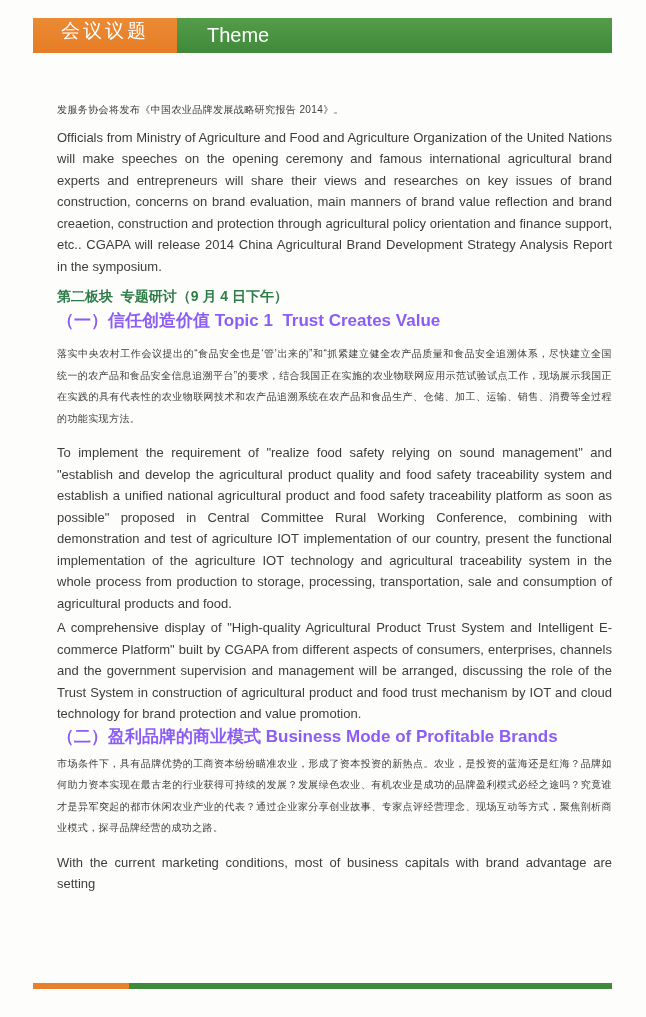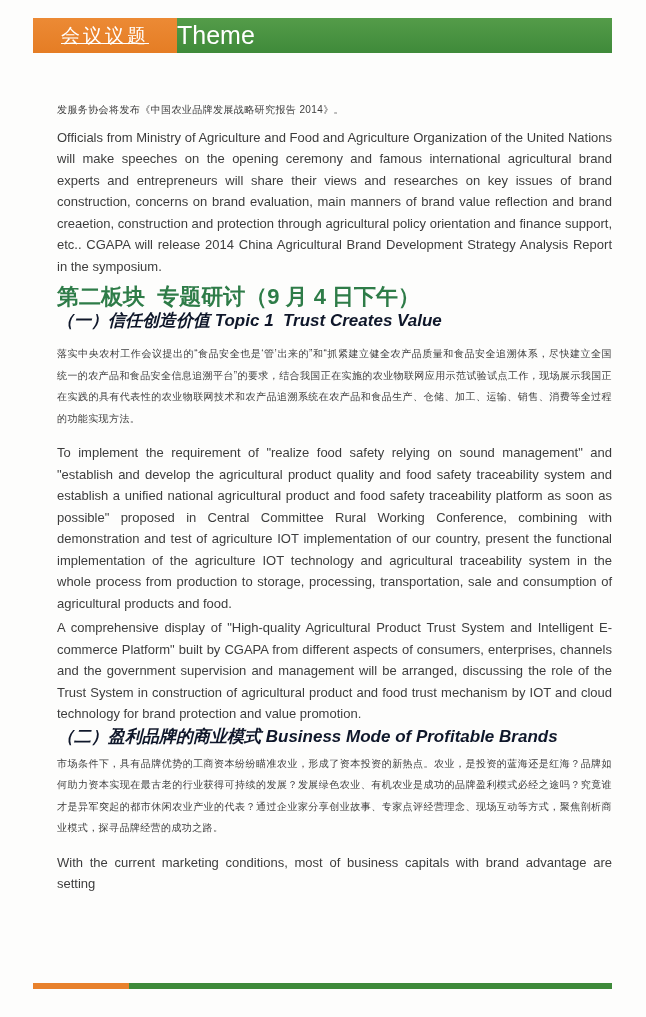--- a/index.html
+++ b/index.html
@@ -26,31 +26,31 @@
     height: 35px;
     display: flex;
   }
   .header-tab-zh {
     width: 144px;
     background: linear-gradient(180deg, #ec8a35 0%, #e57d24 100%);
     color: #ffffff;
     font-size: 19px;
     letter-spacing: 3px;
     display: flex;
-    align-items: center;
+    align-items: flex-start;
     justify-content: center;
-    text-decoration: underline;
   }
   .header-bar-green {
     flex: 1;
     background: linear-gradient(180deg, #549c49 0%, #3f8a3a 100%);
     color: #ffffff;
-    font-size: 25px;
+    font-size: 20px;
     display: flex;
     align-items: center;
+    padding-left: 30px;
   }
 
   
   .content {
     position: absolute;
     top: 99px;
     left: 57px;
     width: 555px;
   }
   .para {
@@ -70,43 +70,42 @@
   .mt3  { margin-top: 3px; }
   .mt2  { margin-top: 2px; }
   .mt8  { margin-top: 4px; }
   .mt10 { margin-top: 10px; }
 
   .session-heading {
     color: #2e7c48;
     margin: 0;
   }
   .session-heading-zh {
-    font-size: 22px;
+    font-size: 14px;
     font-weight: bold;
     line-height: 25px;
     white-space: pre-wrap;
   }
   .session-heading-en {
     font-size: 16.5px;
     font-weight: normal;
     line-height: 25px;
     white-space: pre-wrap;
   }
   .session-heading-en sup {
     font-size: 0.62em;
     line-height: 0;
   }
   .topic-heading {
-    color: #0f172a;
+    color: #8b5cf6;
     font-size: 17px;
     font-weight: bold;
     line-height: 24px;
     margin: 0;
     white-space: pre-wrap;
-    font-style: italic;
   }
 
   
   .footer-bar {
     position: absolute;
     top: 983px;
     left: 33px;
     width: 579px;
     height: 6px;
     display: flex;

